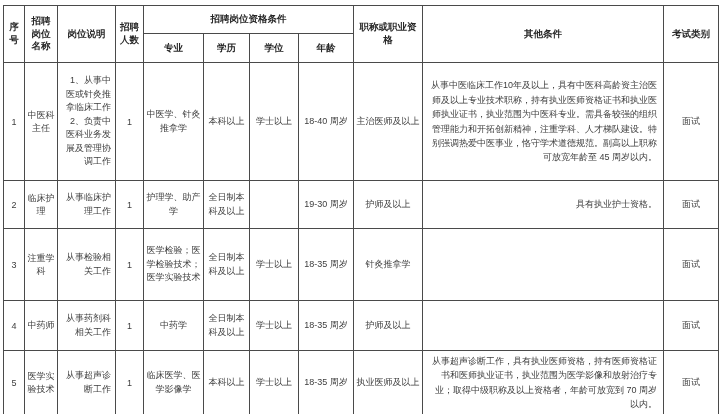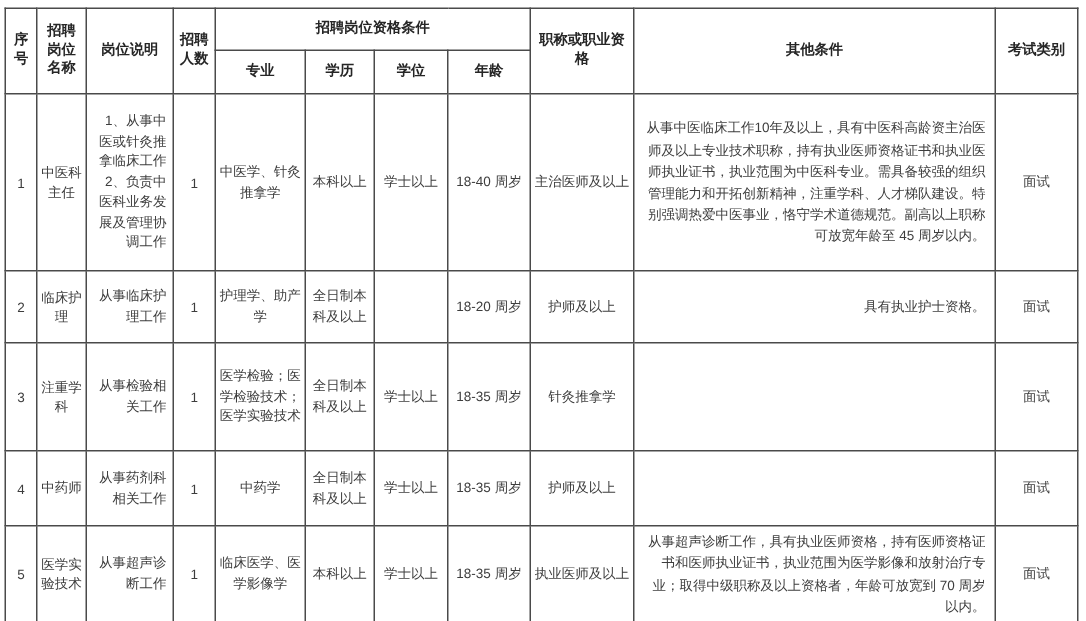--- a/index.html
+++ b/index.html
@@ -109,21 +109,21 @@
         <td class="col-exam">面试</td>
       </tr>
       <tr>
         <td class="col-seq">2</td>
         <td class="col-position">临床护理</td>
         <td class="col-description">从事临床护理工作</td>
         <td class="col-count">1</td>
         <td class="col-major">护理学、助产学</td>
         <td class="col-education">全日制本科及以上</td>
         <td class="col-degree"></td>
-        <td class="col-age">18-20 周岁</td>
+        <td class="col-age">19-30 周岁</td>
         <td class="col-title">护师及以上</td>
         <td class="col-other">具有执业护士资格。</td>
         <td class="col-exam">面试</td>
       </tr>
       <tr>
         <td class="col-seq">3</td>
         <td class="col-position">注重学科</td>
         <td class="col-description">从事检验相关工作</td>
         <td class="col-count">1</td>
         <td class="col-major">医学检验；医学检验技术；医学实验技术</td>

